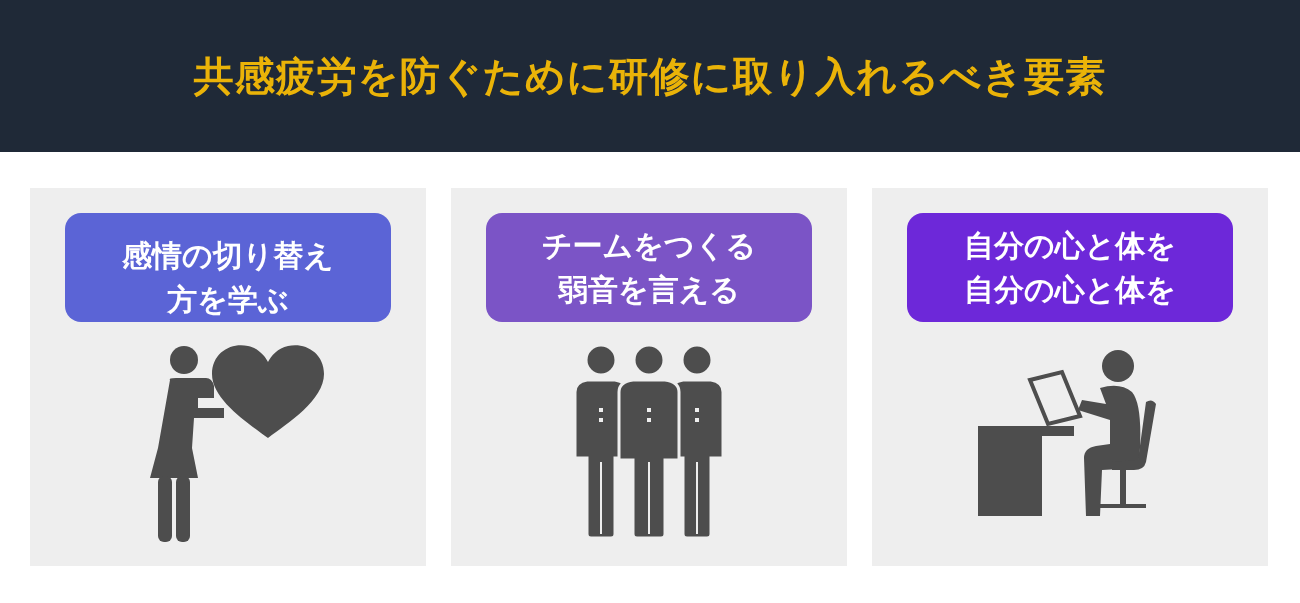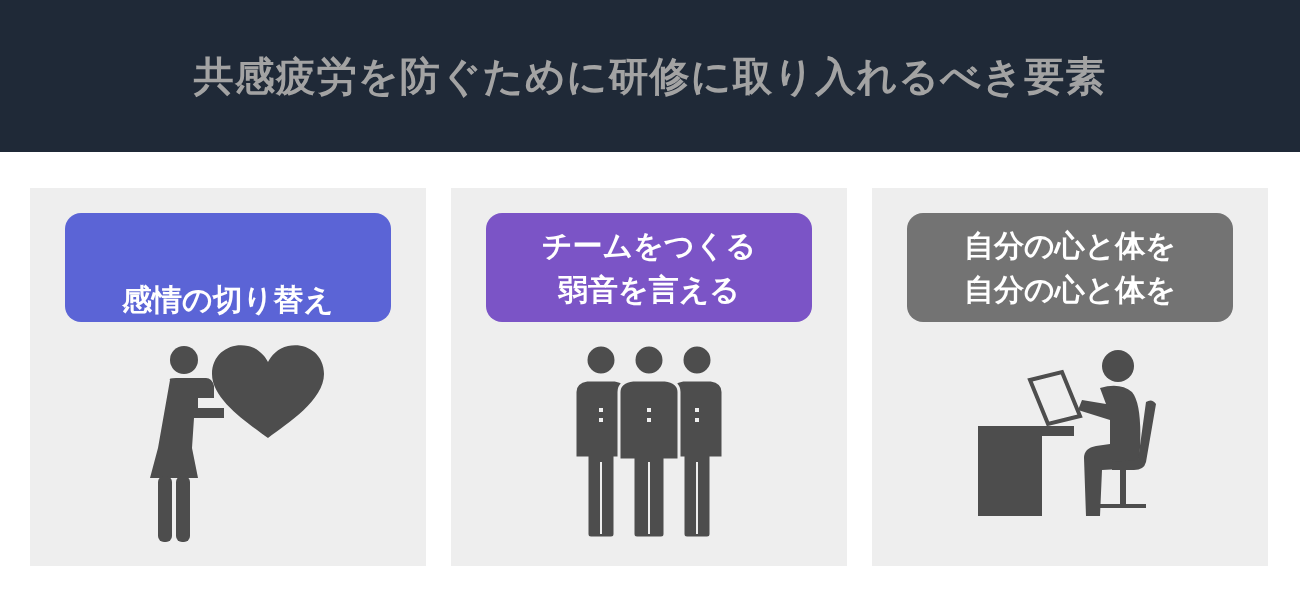--- a/index.html
+++ b/index.html
@@ -1,38 +1,39 @@
 <!DOCTYPE html>
 <html><head>
 <meta charset="utf-8">
 <style>
   html, body { margin:0; padding:0; }
   body { width:1300px; height:603px; background:#ffffff; position:relative; overflow:hidden;
          font-family:"DejaVu Sans", "Liberation Sans", sans-serif; }
   .header { position:absolute; left:0; top:0; width:1300px; height:152px; background:#1f2937;
             display:flex; align-items:center; justify-content:center; }
-  .header h1 { margin:0; color:#a3a3a3; font-size:40px; font-weight:bold; letter-spacing:1px; }
+  .header h1 { margin:0; color:#eab308; font-size:40px; font-weight:bold; letter-spacing:1px; }
   .panel { position:absolute; top:188px; width:396px; height:378px; background:#eeeeee; }
   .label { position:absolute; left:35px; top:25px; width:326px; height:109px; border-radius:16px;
            display:flex; align-items:center; justify-content:center; text-align:center;
            color:#ffffff; font-size:30px; font-weight:bold; line-height:44px; }
   .label span { display:block; }
   .icon { position:absolute; left:98px; top:150px; width:200px; height:210px; }
 </style>
 </head>
 <body>
 
 <div class="header">
   <h1>共感疲労を防ぐために研修に取り入れるべき要素</h1>
 </div>
 
 <div class="panel" style="left:30px;">
   <div class="label" style="background:#5b64d6;align-items:flex-end;">
     <div>
       <span>感情の切り替え</span>
+      <span>方を学ぶ</span>
     </div>
   </div>
   <svg class="icon" viewBox="0 0 200 210">
     <g fill="#4d4d4d">
       <circle cx="56" cy="22" r="14"></circle>
       <path d="M42 42 Q40 40 48 40 L78 40 Q84 40 86 48 L86 60 L70 60 L70 70 L96 70 L96 80 L66 80 L64 110 L70 140 L22 140 L30 110 Z"></path>
       <rect x="30" y="138" width="14" height="66" rx="6"></rect>
       <rect x="48" y="138" width="14" height="66" rx="6"></rect>
       <path d="M140 100 C120 85 84 62 84 36 C84 14 104 4 120 8 C130 10 137 18 140 24 C143 18 150 10 160 8 C176 4 196 14 196 36 C196 62 160 85 140 100 Z"></path>
     </g>
@@ -69,21 +70,21 @@
       <rect x="146" y="70" width="4" height="4"></rect>
         <rect x="146" y="80" width="4" height="4"></rect>
       <rect x="99" y="124" width="2" height="72"></rect>
       <rect x="51" y="124" width="2" height="72"></rect>
       <rect x="147" y="124" width="2" height="72"></rect>
     </g>
   </svg>
 </div>
 
 <div class="panel" style="left:872px;">
-  <div class="label" style="background:#737373;text-align:right;">
+  <div class="label" style="background:#6d28d9;text-align:right;">
     <div>
       <span>自分の心と体を</span>
       <span>自分の心と体を</span>
     </div>
   </div>
   <svg class="icon" viewBox="0 0 200 210">
     <g fill="#4d4d4d">
       <rect x="8" y="88" width="64" height="90"></rect>
       <rect x="8" y="88" width="96" height="10"></rect>
       <path d="M60 42 L92 34 L110 78 L78 86 Z" fill="none" stroke="#4d4d4d" stroke-width="4"></path>

